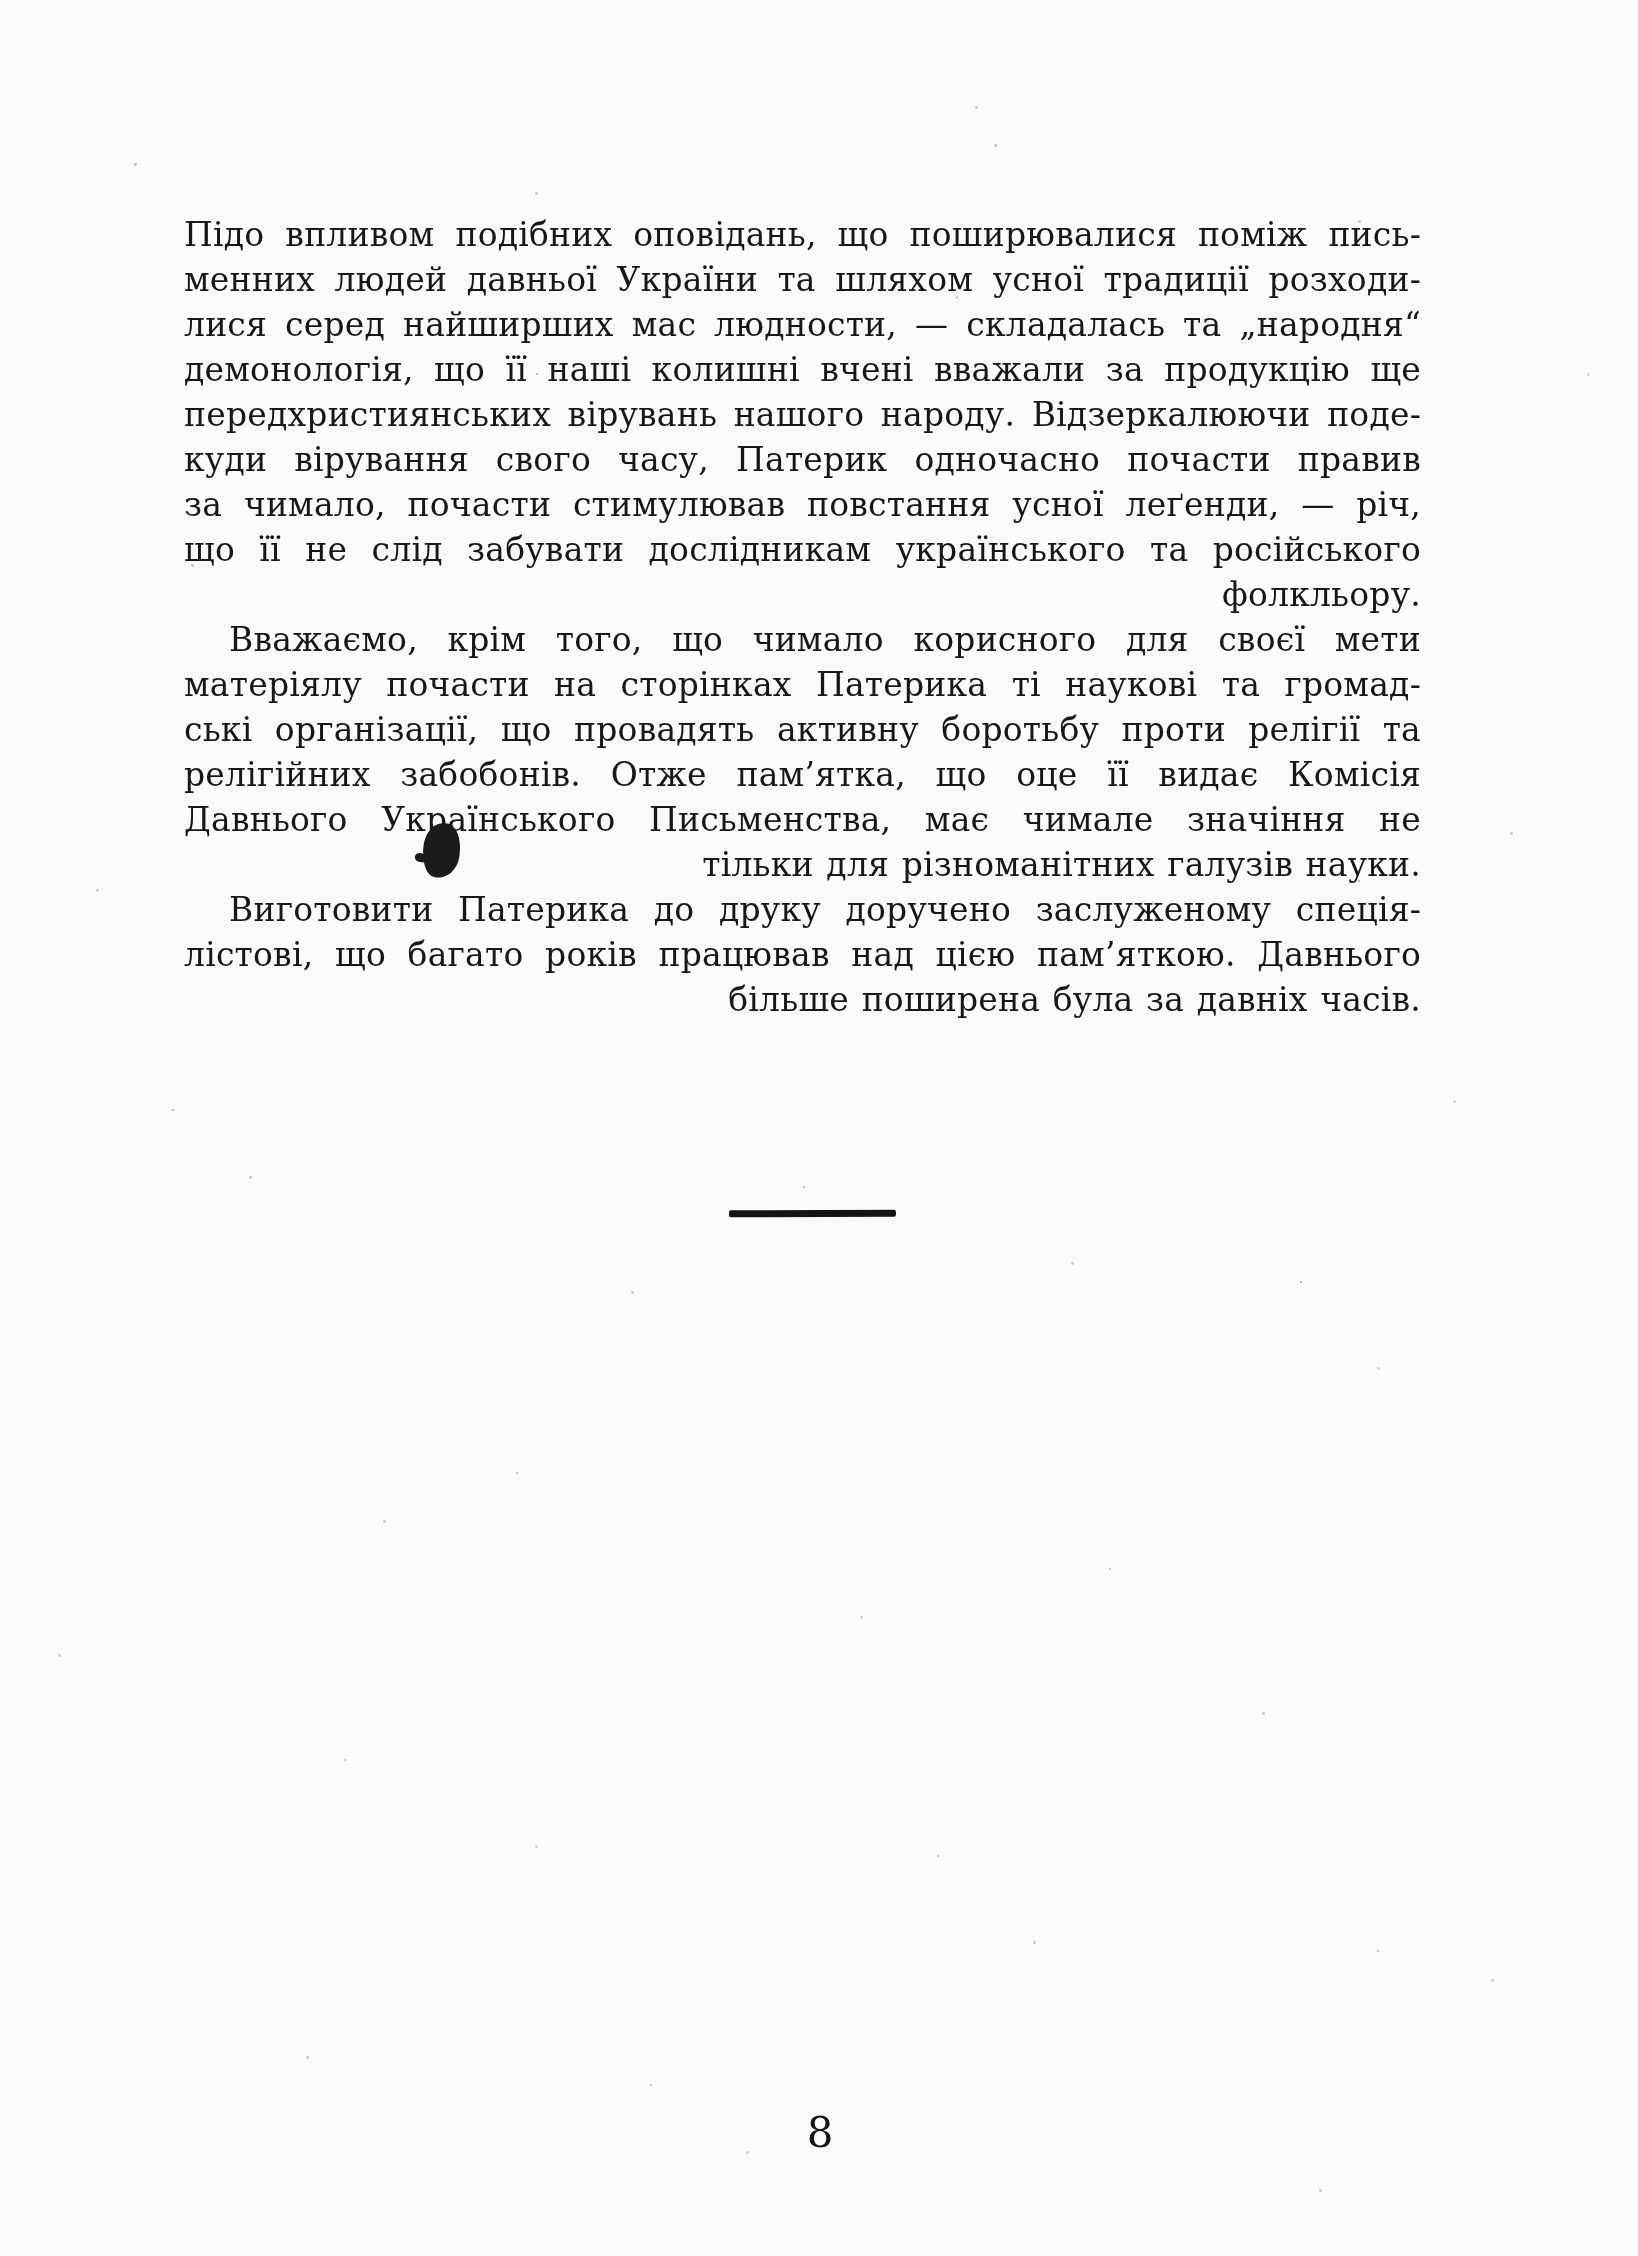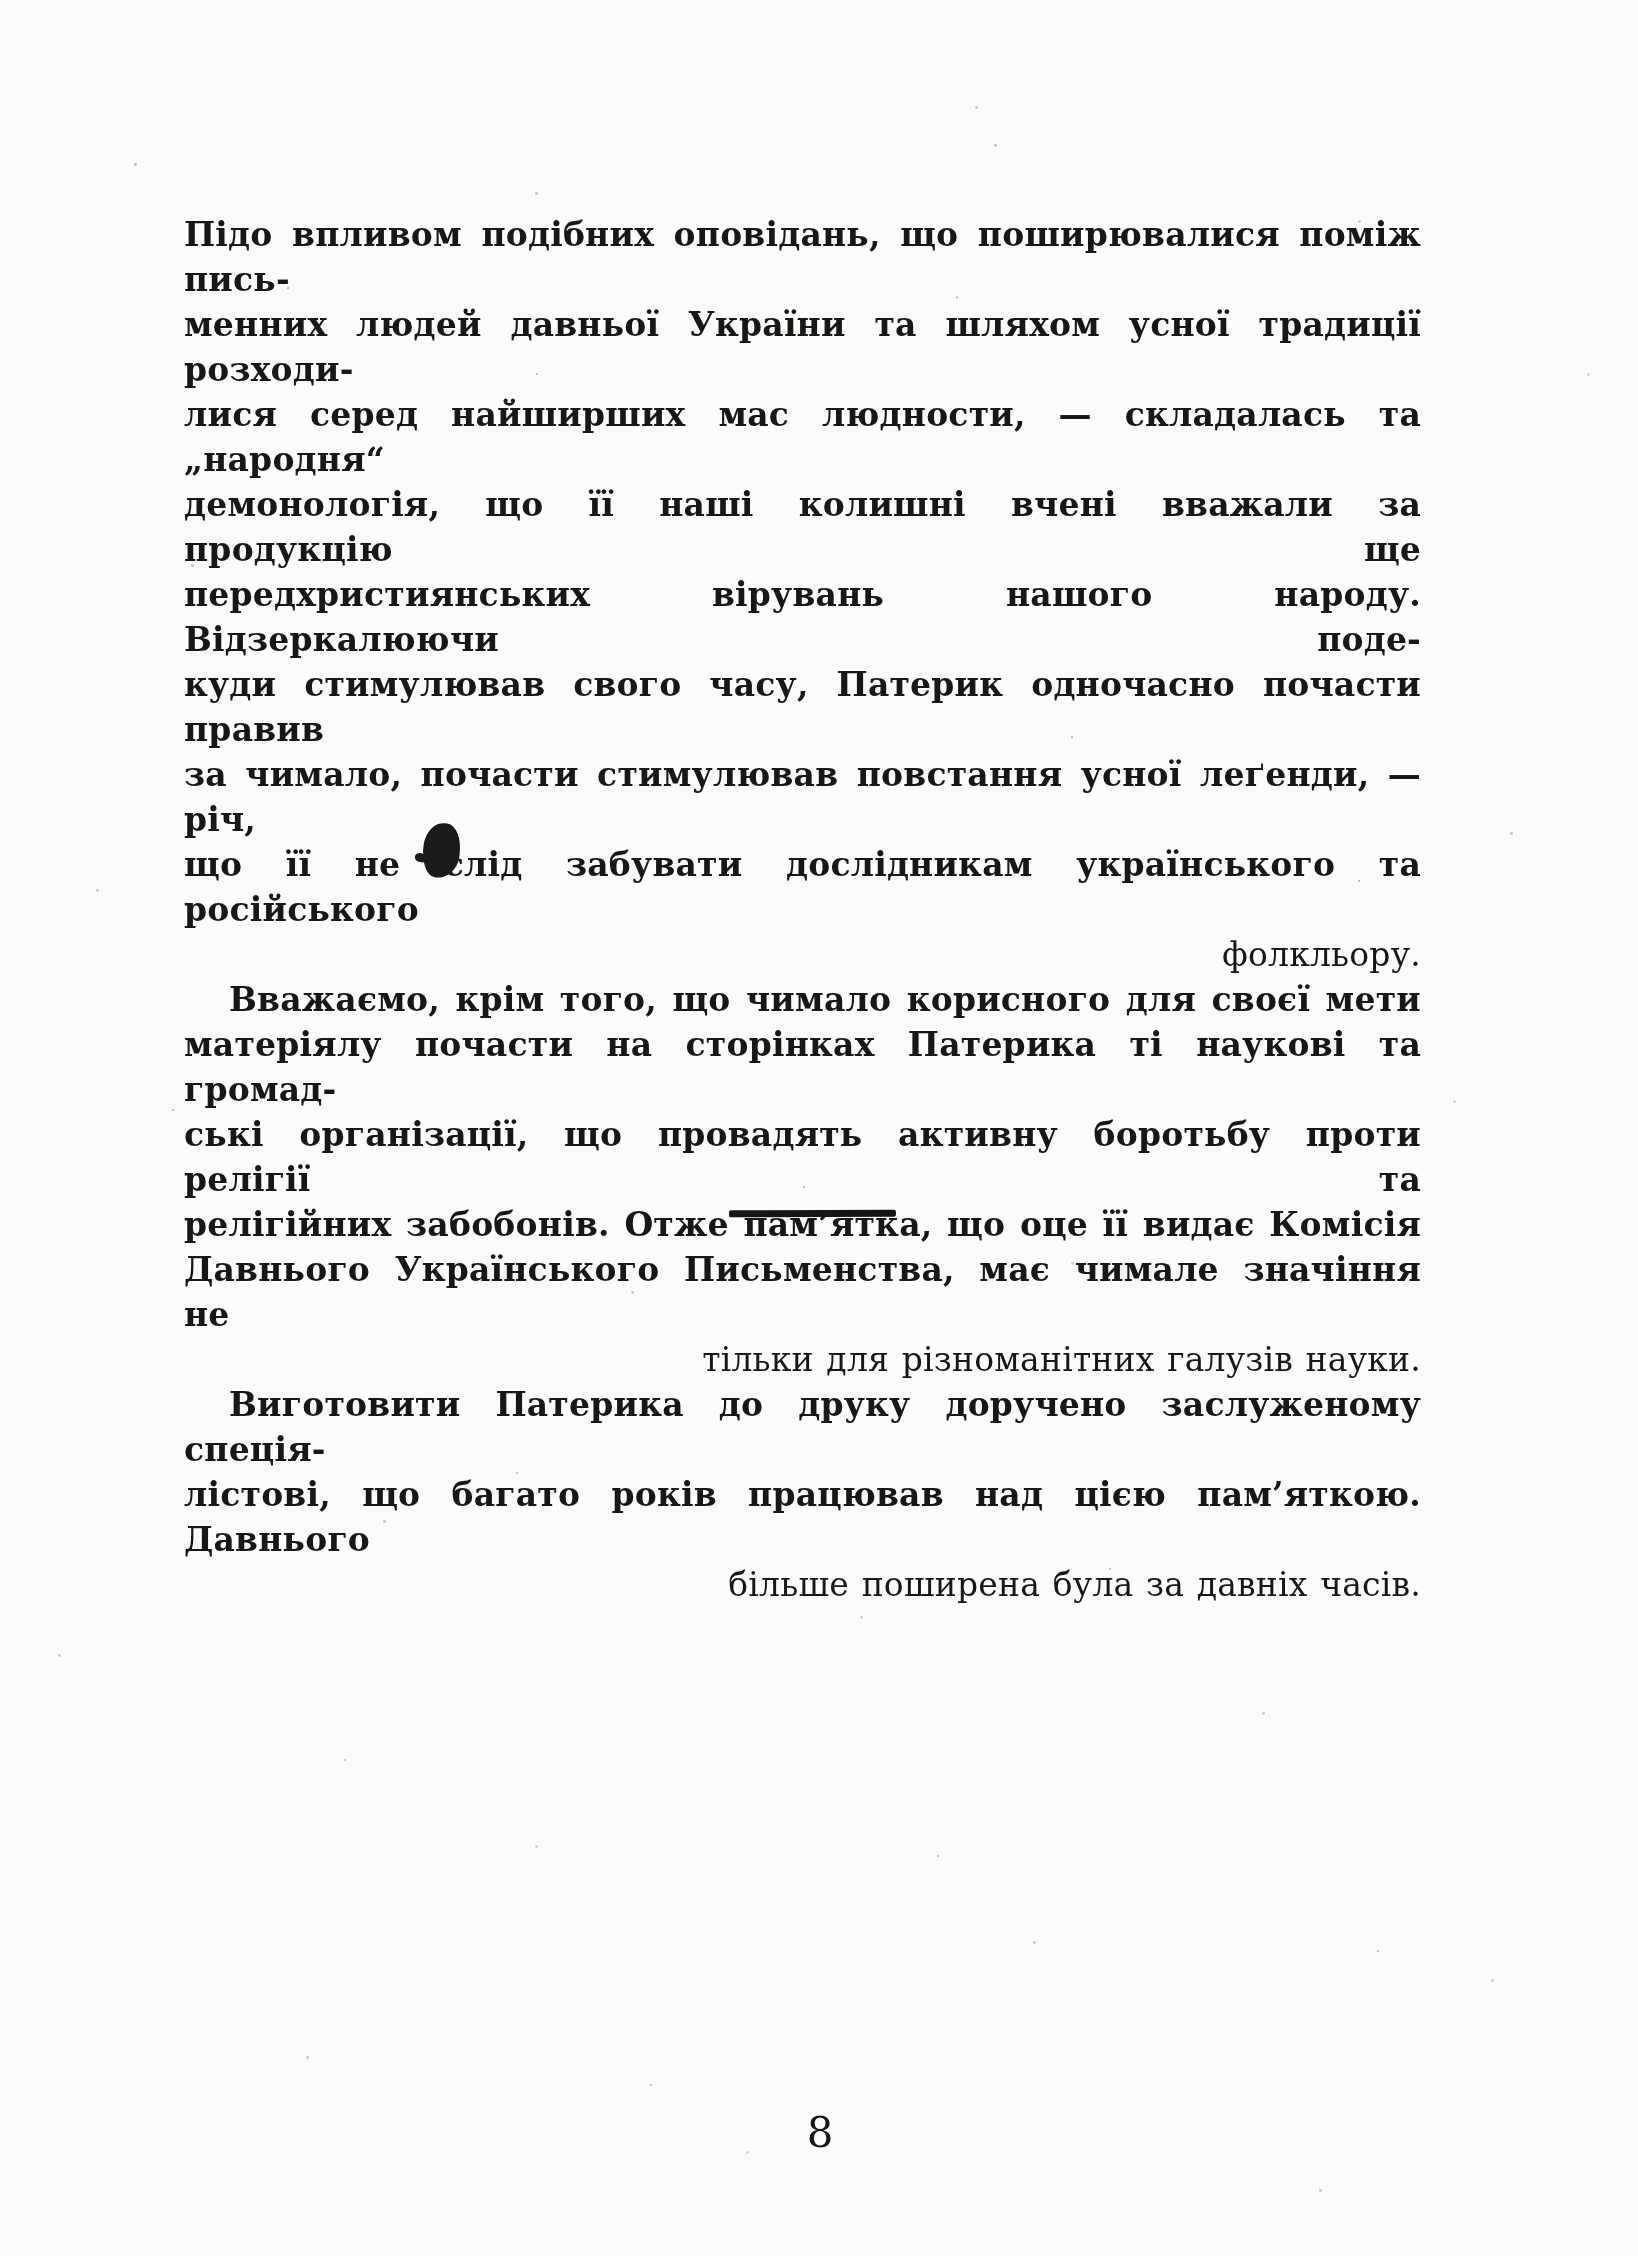--- a/index.html
+++ b/index.html
@@ -44,21 +44,20 @@
     font-size:33px;
     line-height:45px;
     white-space:nowrap;
     letter-spacing:0.2px;
     word-spacing:1.9px;
   }
   .j{ 
     white-space:normal;
     text-align:justify;
     text-align-last:justify;
-    font-weight:bold;
   }
   .last{ text-align:right; }
   .indent{ text-indent:45px; }
   .ink-blot{
     position:absolute;
     left:423px;top:823px;width:37px;height:55px;
     background:#1b1b19;
     border-radius:52% 46% 58% 44%/46% 56% 44% 58%;
     transform:rotate(8deg);
   }
@@ -89,21 +88,21 @@
   <div class="noise-a"></div>
   <div class="noise-b"></div>
 
   <div class="text-block">
 
     <div class="line j">Підо впливом подібних оповідань, що поширювалися поміж пись-</div>
     <div class="line j">менних людей давньої України та шляхом усної традиції розходи-</div>
     <div class="line j">лися серед найширших мас людности, — складалась та „народня“</div>
     <div class="line j">демонологія, що її наші колишні вчені вважали за продукцію ще</div>
     <div class="line j">передхристиянських вірувань нашого народу. Відзеркалюючи поде-</div>
-    <div class="line j">куди стимулював свого часу, Патерик одночасно почасти правив</div>
+    <div class="line j">куди вірування свого часу, Патерик одночасно почасти правив</div>
     <div class="line j">за чимало, почасти стимулював повстання усної леґенди, — річ,</div>
     <div class="line j">що її не слід забувати дослідникам українського та російського</div>
     <div class="line last">фолкльору.</div>
 
     <div class="line j indent">Вважаємо, крім того, що чимало корисного для своєї мети</div>
     <div class="line j">матеріялу почасти на сторінках Патерика ті наукові та громад-</div>
     <div class="line j">ські організації, що провадять активну боротьбу проти релігії та</div>
     <div class="line j">релігійних забобонів. Отже пам’ятка, що оце її видає Комісія</div>
     <div class="line j">Давнього Українського Письменства, має чимале значіння не</div>
     <div class="line last">тільки для різноманітних галузів науки.</div>

